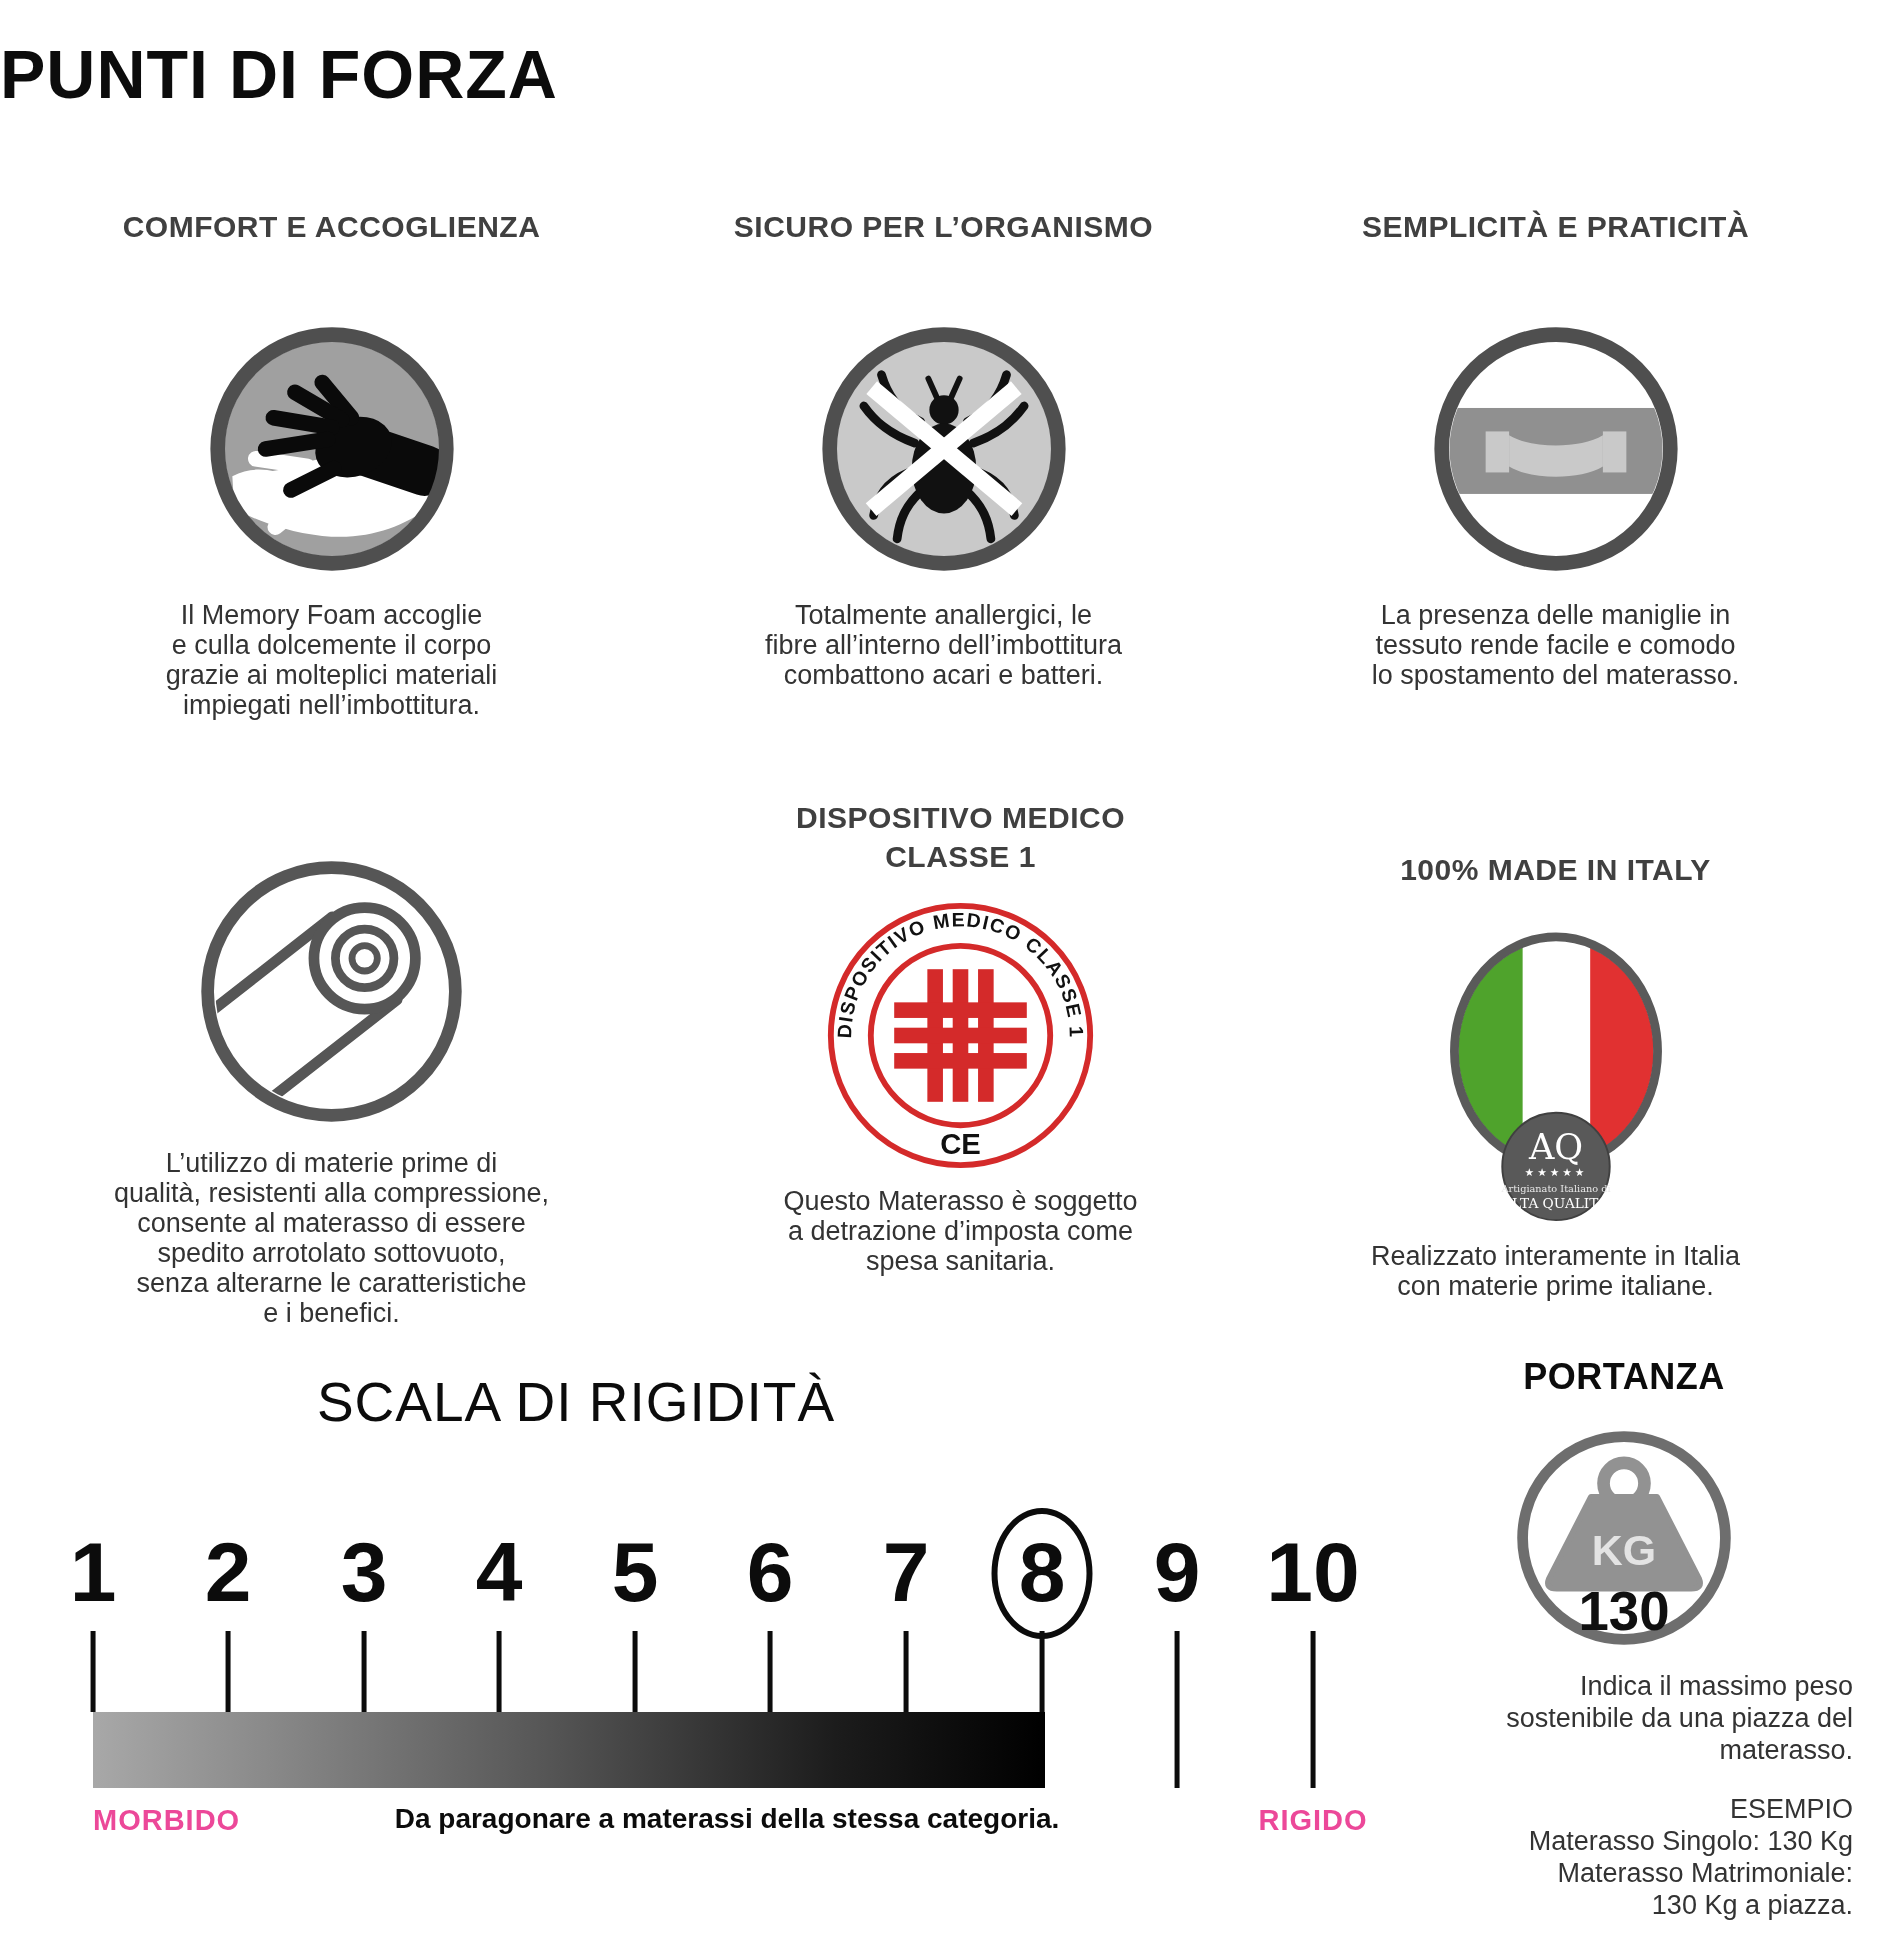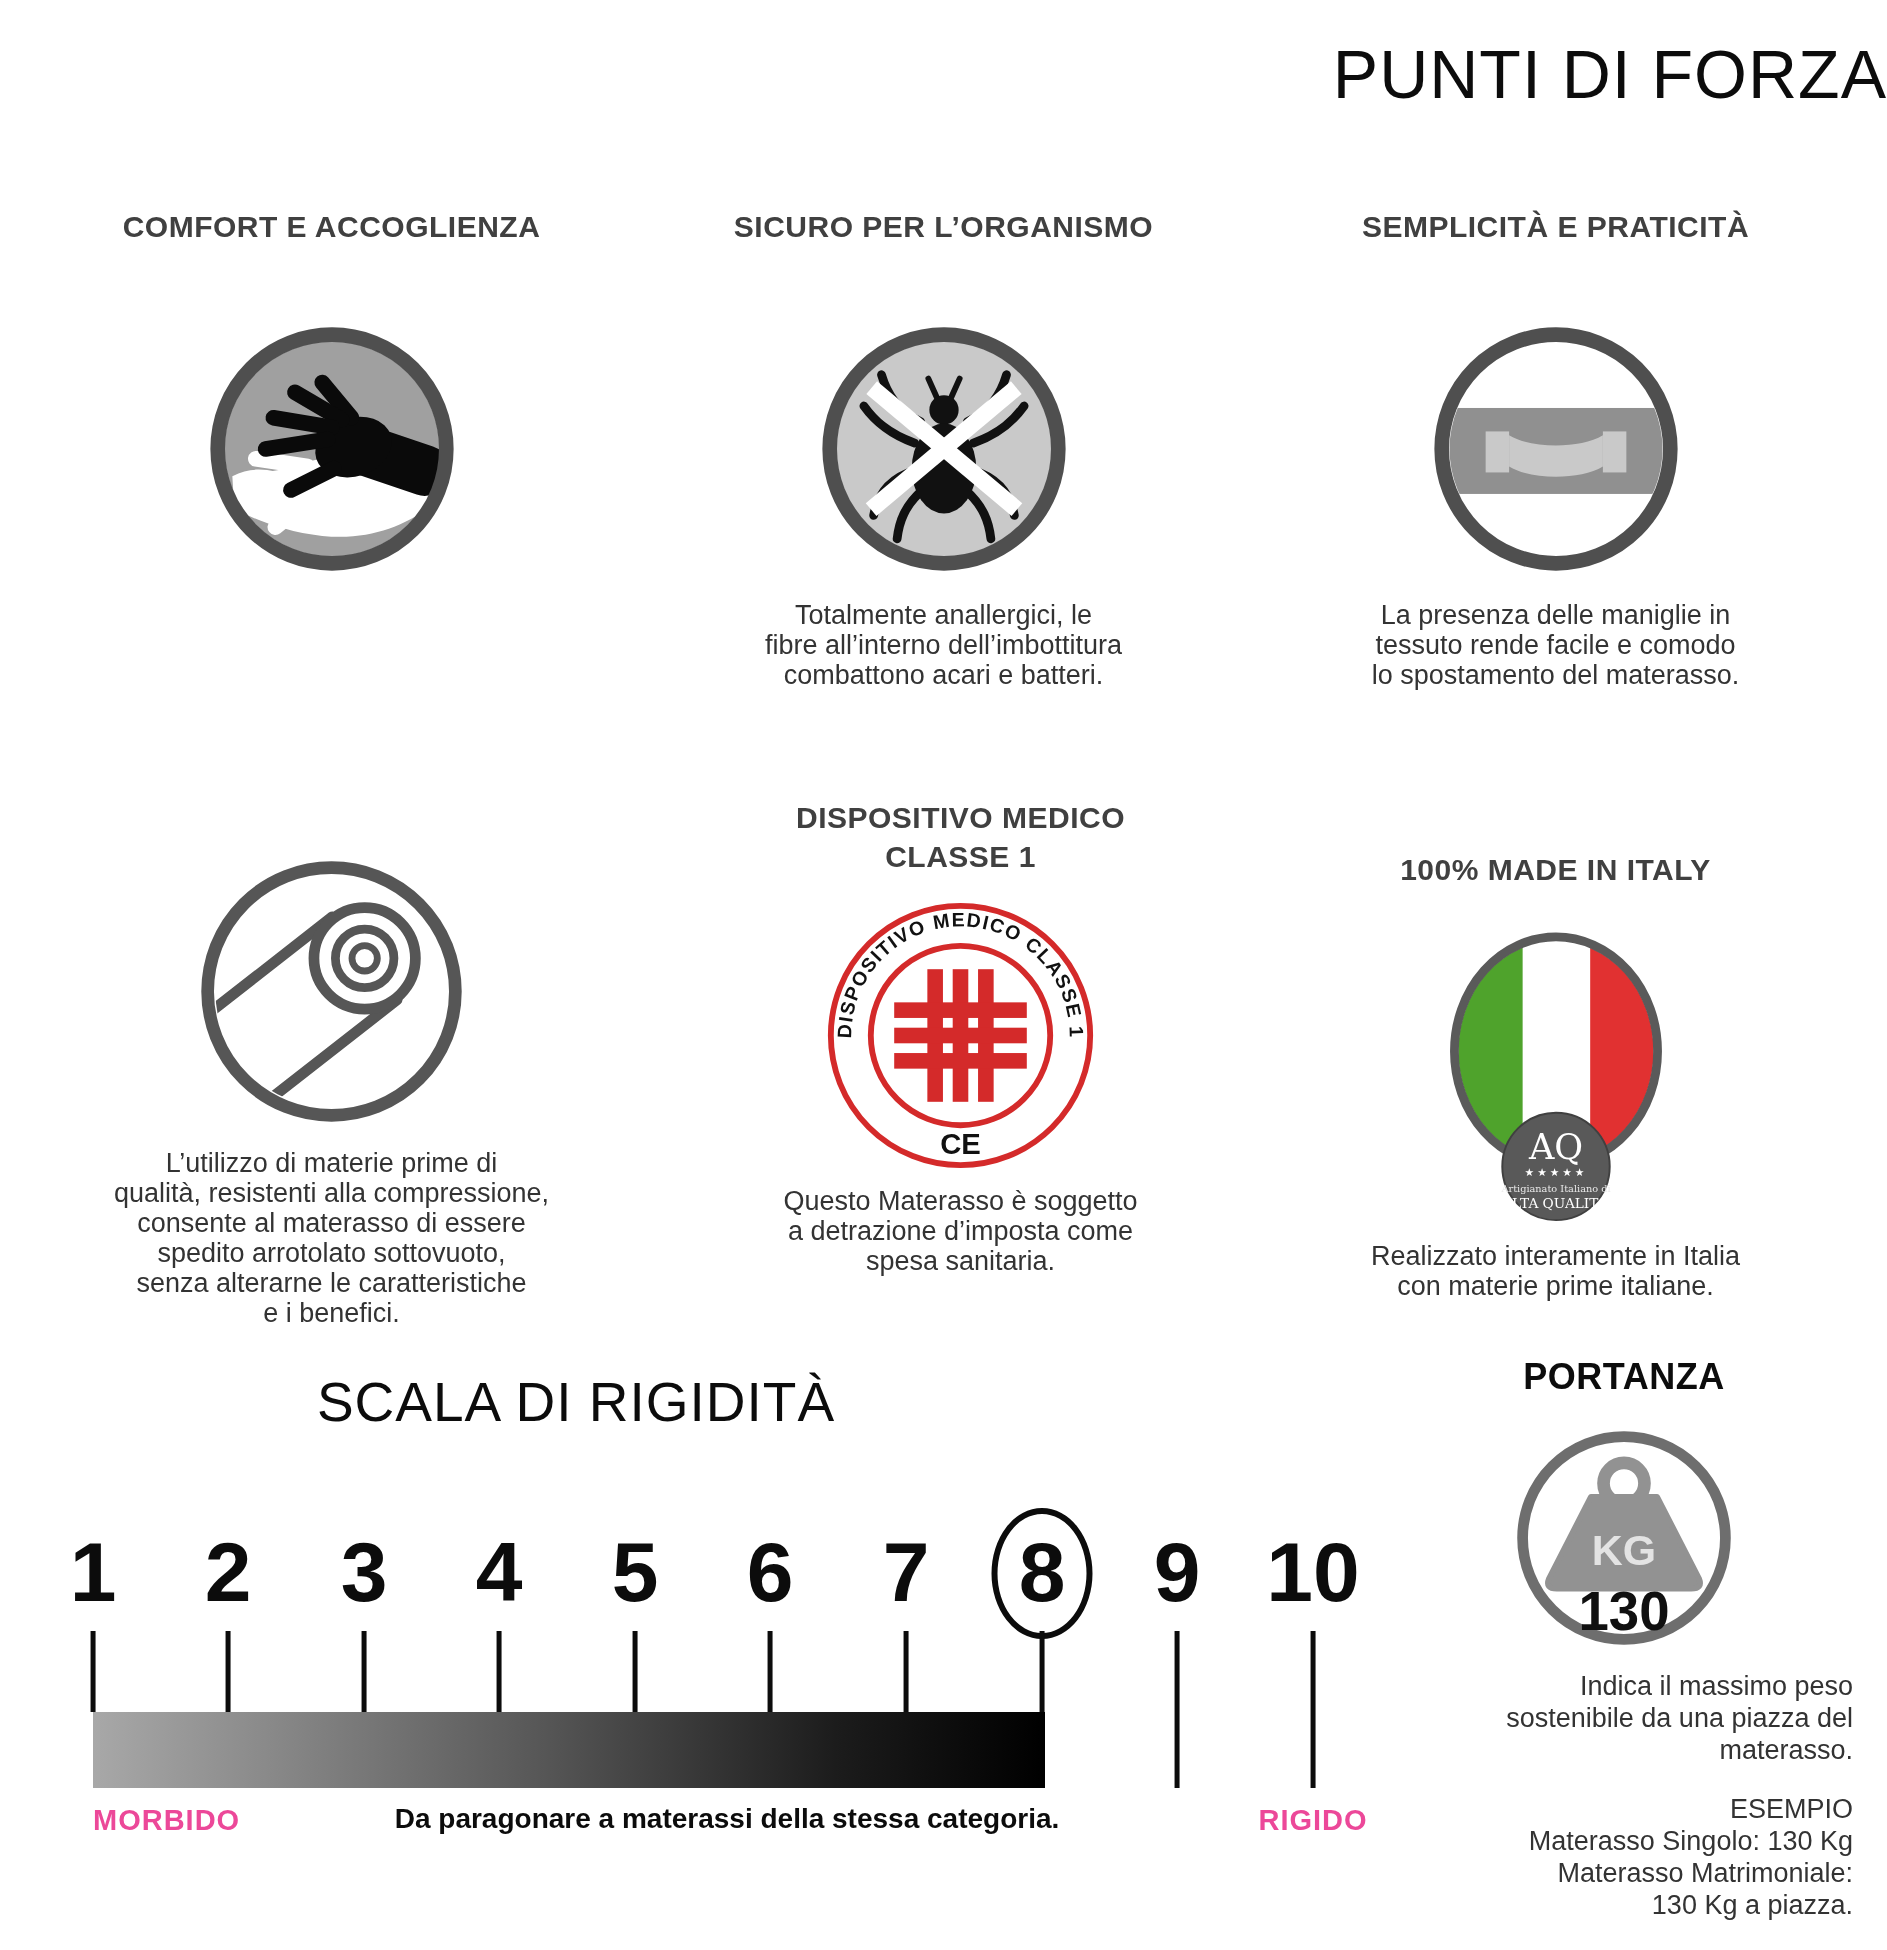--- a/index.html
+++ b/index.html
@@ -2,21 +2,21 @@
 <html><head>
 <meta charset="utf-8">
 <style>
   html,body { margin:0; padding:0; background:#fff; }
   .page {
     position:relative; width:1887px; height:1950px; background:#ffffff;
     font-family:"Liberation Sans", sans-serif; overflow:hidden;
   }
   h1.main-title {
     position:absolute; left:0; right:0; top:35px; margin:0;
-    text-align:right; font-size:68px; font-weight:400; letter-spacing:1px;
+    text-align:left; font-size:68px; font-weight:700; letter-spacing:1px;
     color:#0c0c0c;
   }
   .feature { position:absolute; width:605px; text-align:center; }
   .feature h2 {
     margin:0; font-size:30px; line-height:39px; font-weight:800;
     letter-spacing:0.5px; color:#404040; white-space:pre-line;
   }
   .icon-wrap { display:block; }
   .f-row1 .icon-wrap { margin-top:76px; }
   .feature p.f-text {
@@ -114,20 +114,24 @@
             <path d="M150,98 L120,62"></path>
             <path d="M140,100 L92,72"></path>
             <path d="M130,108 L70,98"></path>
             <path d="M126,120 L62,130"></path>
             <path d="M132,150 L88,172"></path>
           </g>
         </g>
         <circle cx="130" cy="130" r="117" fill="none" stroke="#4f4f4f" stroke-width="15"></circle>
       </svg>
     </span>
+    <p class="f-text">Il Memory Foam accoglie
+e culla dolcemente il corpo
+grazie ai molteplici materiali
+impiegati nell’imbottitura.</p>
   </div>
 
   <div class="feature f-row1" id="f2">
     <h2>SICURO PER L’ORGANISMO</h2>
     <span class="icon-wrap">
       <svg width="254" height="254" viewBox="0 0 260 260">
         <circle cx="130" cy="130" r="110" fill="#c9c9c9"></circle>
         <g>
           <g stroke="#111111" stroke-width="9" stroke-linecap="round" fill="none">
             <path d="M106,102 C82,90 72,74 66,54"></path>

